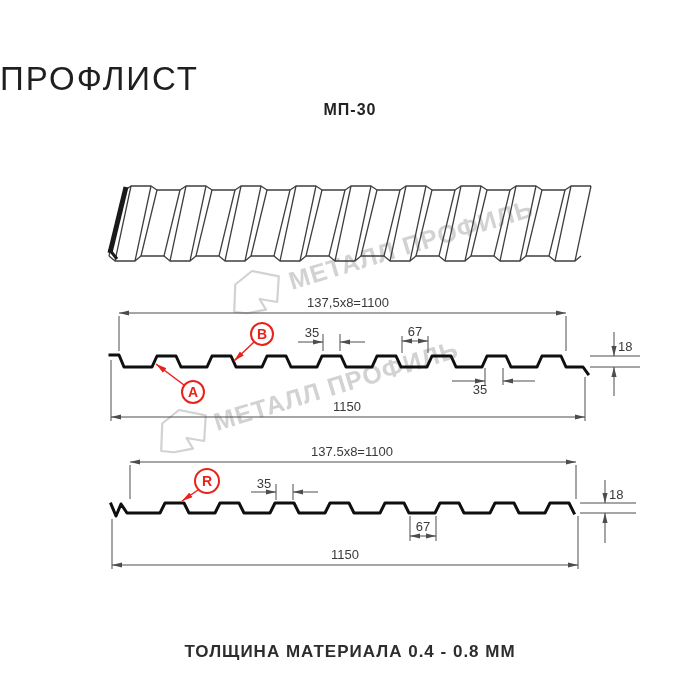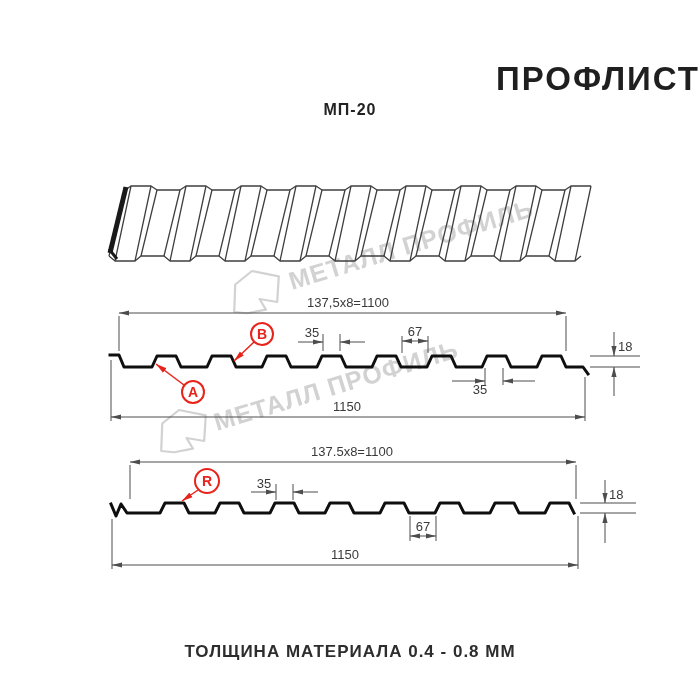--- a/index.html
+++ b/index.html
@@ -1,19 +1,19 @@
 <!DOCTYPE html>
 <html><head>
 <meta charset="utf-8">
 <style>
   html,body{margin:0;padding:0;background:#ffffff;}
   #page{position:relative;width:700px;height:700px;background:#ffffff;overflow:hidden;
         font-family:"Liberation Sans", sans-serif;}
-  .title{position:absolute;left:0;right:0;top:60px;text-align:right;
-         font-size:33px;font-weight:700;letter-spacing:2px;color:#1f1f1f;}
+  .title{position:absolute;left:0;right:0;top:60px;text-align:left;
+         font-size:33px;font-weight:400;letter-spacing:2px;color:#1f1f1f;}
   .subtitle{position:absolute;left:0;right:0;top:101px;text-align:center;
          font-size:16px;font-weight:600;letter-spacing:1px;color:#222;}
   .footer{position:absolute;left:0;right:0;top:615px;text-align:center;
          font-size:17px;font-weight:600;letter-spacing:1px;color:#2d2d2d;margin-top:27px;}
   svg{position:absolute;left:0;top:0;}
   .wm-text{font-size:25px;font-weight:700;letter-spacing:1px;fill:#d2d2d2;}
   .wm-logo{fill:none;stroke:#d2d2d2;stroke-width:2.2;stroke-linejoin:round;}
   .sheet3d{fill:none;stroke:#3f3f3f;stroke-width:1.3;stroke-linejoin:round;}
   .sheet3d-cap{fill:none;stroke:#1a1a1a;stroke-linecap:butt;}
   .profile{fill:none;stroke:#0f0f0f;stroke-width:3;stroke-linejoin:round;stroke-linecap:square;}
@@ -22,21 +22,21 @@
   .callout-circle{fill:none;stroke:#e8231c;stroke-width:2;}
   .callout-letter{fill:#e8231c;font-size:14px;font-weight:600;}
   .leader{stroke:#e8231c;stroke-width:1.5;fill:none;}
 </style>
 </head>
 <body>
 
 <div id="page">
 
   <div class="title">ПРОФЛИСТ</div>
-  <div class="subtitle">МП-20</div>
+  <div class="subtitle">МП-30</div>
 
   <svg width="700" height="700" viewBox="0 0 700 700">
     <defs>
       <marker id="arr" viewBox="0 0 10 6" refX="10" refY="3" markerWidth="10" markerHeight="6" markerUnits="userSpaceOnUse" orient="auto-start-reverse">
         <path d="M0,0.4 L10,3 L0,5.6 Z" fill="#4d4d4d"></path>
       </marker>
       <marker id="arrR" viewBox="0 0 10 6" refX="10" refY="3" markerWidth="11" markerHeight="6.5" markerUnits="userSpaceOnUse" orient="auto-start-reverse">
         <path d="M0,0.4 L10,3 L0,5.6 Z" fill="#e8231c"></path>
       </marker>
     </defs>

